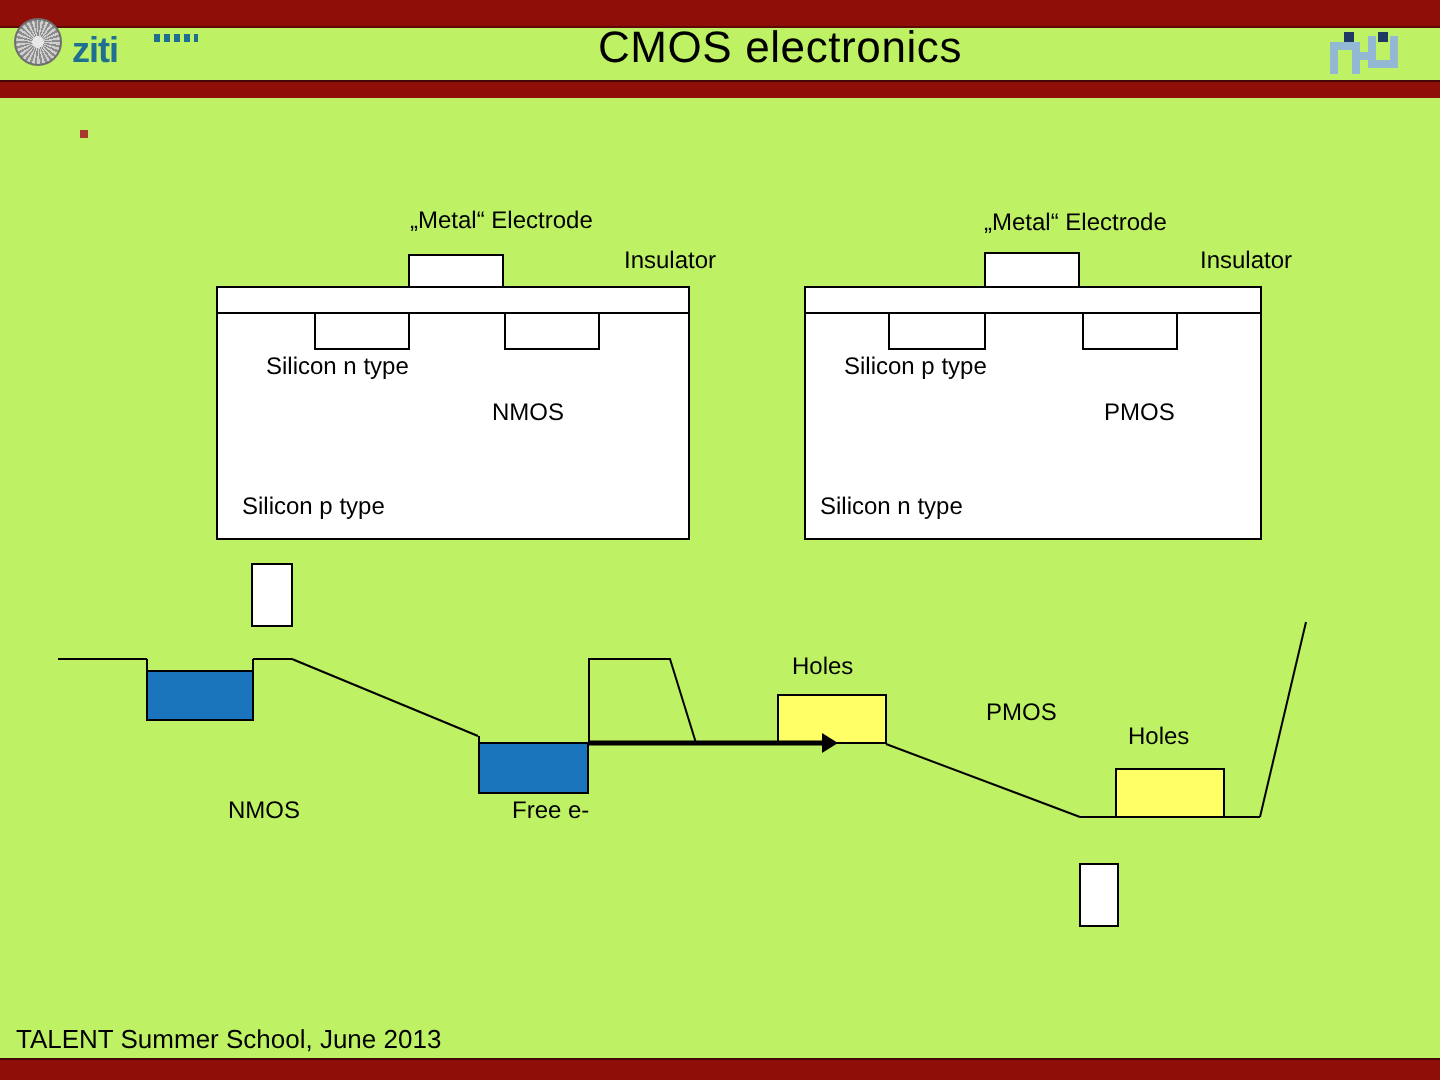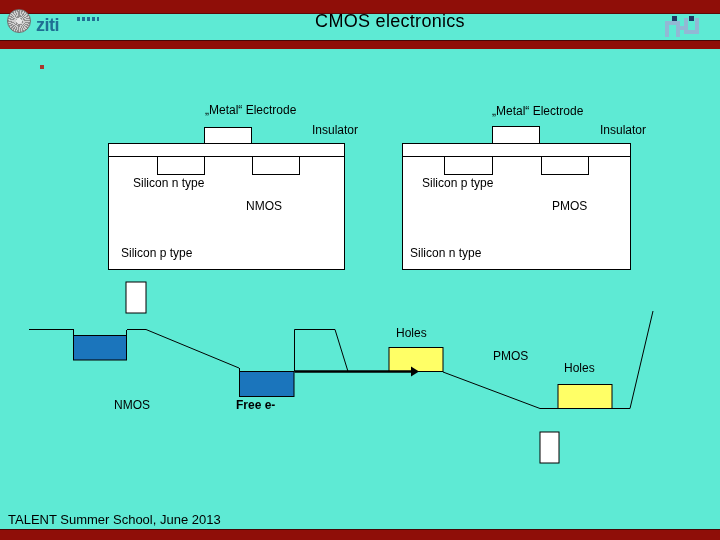--- a/index.html
+++ b/index.html
@@ -1,27 +1,27 @@
 <!DOCTYPE html>
 <html><head>
 <meta charset="utf-8">
 <style>
   * { margin:0; padding:0; box-sizing:border-box; }
   html,body { width:720px; height:540px; }
   body { font-family:"Liberation Sans", sans-serif; background:#ffffff; }
-  .slide { position:relative; width:720px; height:540px; background:#5eead4; overflow:hidden; }
+  .slide { position:relative; width:720px; height:540px; background:#bef264; overflow:hidden; }
 
   
   .bar { position:absolute; left:0; width:720px; background:#8f0e08; }
   .bar-top { top:0; height:14px; border-bottom:1px solid #5c0907; }
   .bar-top2 { top:40px; height:9px; border-top:1px solid #450707; }
   .bar-bottom { top:529px; height:11px; border-top:1px solid #450707; }
 
   .page-title { position:absolute; top:11px; left:390px; transform:translateX(-50%);
-    font-size:18px; letter-spacing:.3px; color:#000; white-space:nowrap; }
+    font-size:22px; letter-spacing:.3px; color:#000; white-space:nowrap; }
 
   .seal { position:absolute; left:7px; top:9px; width:24px; height:24px; border-radius:50%;
     border:1px solid #6f6f6f;
     background:
       radial-gradient(circle at 50% 50%, #e7e7e7 0 18%, rgba(0,0,0,0) 19%),
       repeating-conic-gradient(#8d8d8d 0 7deg, #cfcfcf 7deg 14deg); }
   .ziti-word { position:absolute; left:36px; top:15px; color:#1f6f93;
     font-size:18px; font-weight:bold; letter-spacing:-0.5px; }
   .ziti-dashes { position:absolute; left:77px; top:17px; width:22px; height:4px;
     background:repeating-linear-gradient(90deg,#1f6f93 0 3px, rgba(0,0,0,0) 3px 5px); }
@@ -103,21 +103,21 @@
       <line x1="540" y1="138.5" x2="558" y2="138.5" shape-rendering="crispEdges"></line>
       <rect x="558" y="114.5" width="54" height="24" fill="#ffff66"></rect>
       <line x1="612" y1="138.5" x2="630" y2="138.5" shape-rendering="crispEdges"></line>
       <line x1="630" y1="138.5" x2="653" y2="41"></line>
       <rect x="540" y="162" width="19" height="31" fill="#fff"></rect>
     </g>
     <polygon points="411,96.5 419,101.5 411,106.5" fill="#000"></polygon>
   </svg>
 
   <div class="dlabel" style="left:114px; top:398px;">NMOS</div>
-  <div class="dlabel" style="left:236px; top:398px;font-weight:bold;">Free e-</div>
+  <div class="dlabel" style="left:256px; top:398px;">Free e-</div>
   <div class="dlabel" style="left:396px; top:326px;">Holes</div>
   <div class="dlabel" style="left:493px; top:349px;">PMOS</div>
   <div class="dlabel" style="left:564px; top:361px;">Holes</div>
 
   <div class="footer-text">TALENT Summer School, June 2013</div>
   <div class="bar bar-bottom"></div>
 
 </div>
 
 </body></html>

